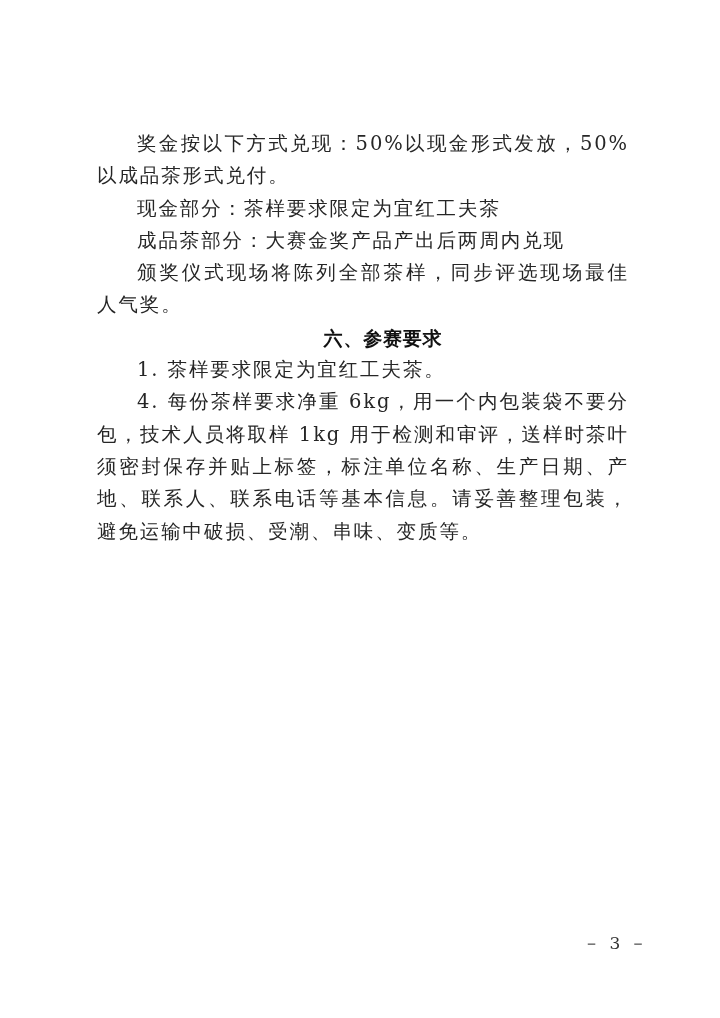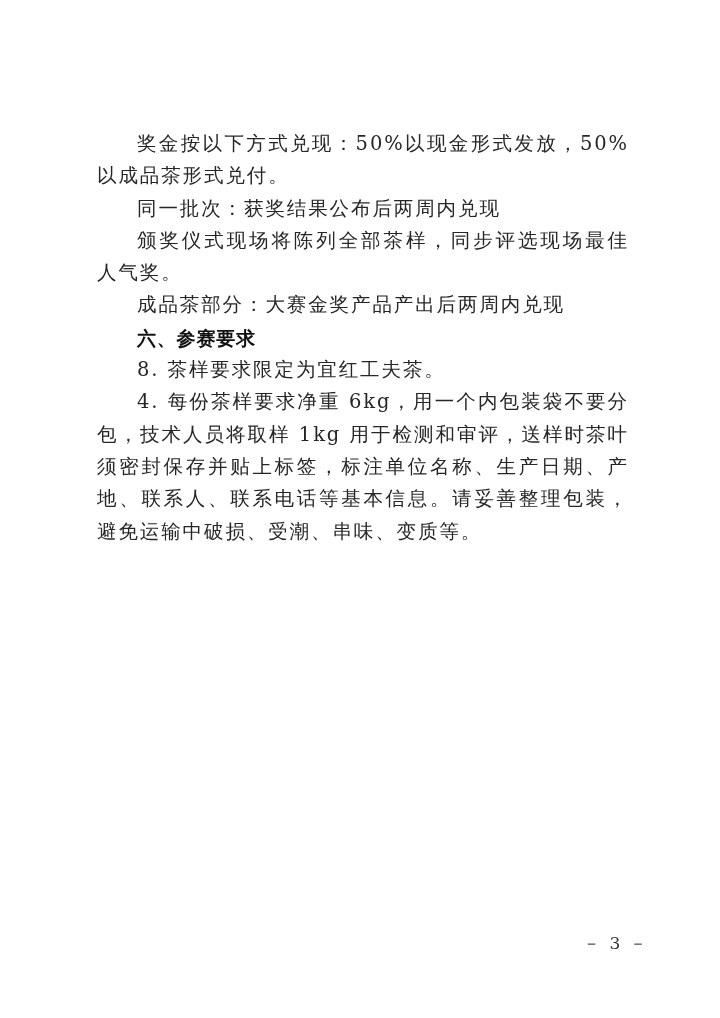--- a/index.html
+++ b/index.html
@@ -41,20 +41,21 @@
     }
     .heading {
       margin: 0;
       font-family: "DejaVu Sans", "Liberation Sans", sans-serif;
       font-weight: bold;
       font-size: 19px;
       line-height: 32.3px;
       letter-spacing: 0.8px;
       text-indent: 40px;
       color: #111111;
+      text-align: center;
     }
     .subheading {
       margin: 0;
       font-size: 19.5px;
       line-height: 32.3px;
       letter-spacing: 1.9px;
       text-indent: 22px;
       color: #1a1a1a;
       font-style: normal;
     }
@@ -66,21 +67,21 @@
       letter-spacing: 2px;
       color: #333333;
     }
   </style>
 </head>
 <body>
 
 <div class="page">
   <div class="content">
     <p class="para">奖金按以下方式兑现：50%以现金形式发放，50%以成品茶形式兑付。</p>
-    <p class="para">同一批次：获奖结果公布后两周内兑现</p>
+    <p class="para">现金部分：茶样要求限定为宜红工夫茶</p>
+    <p class="para">成品茶部分：大赛金奖产品产出后两周内兑现</p>
     <p class="para">颁奖仪式现场将陈列全部茶样，同步评选现场最佳人气奖。</p>
-    <p class="para">成品茶部分：大赛金奖产品产出后两周内兑现</p>
     <h2 class="heading">六、参赛要求</h2>
-    <p class="para">8. 茶样要求限定为宜红工夫茶。</p>
+    <p class="para">1. 茶样要求限定为宜红工夫茶。</p>
     <p class="para">4. 每份茶样要求净重 6kg，用一个内包装袋不要分包，技术人员将取样 1kg 用于检测和审评，送样时茶叶须密封保存并贴上标签，标注单位名称、生产日期、产地、联系人、联系电话等基本信息。请妥善整理包装，避免运输中破损、受潮、串味、变质等。</p>
   </div>
   <div class="page-number">－ 3 －</div>
 </div>
 
 </body></html>

